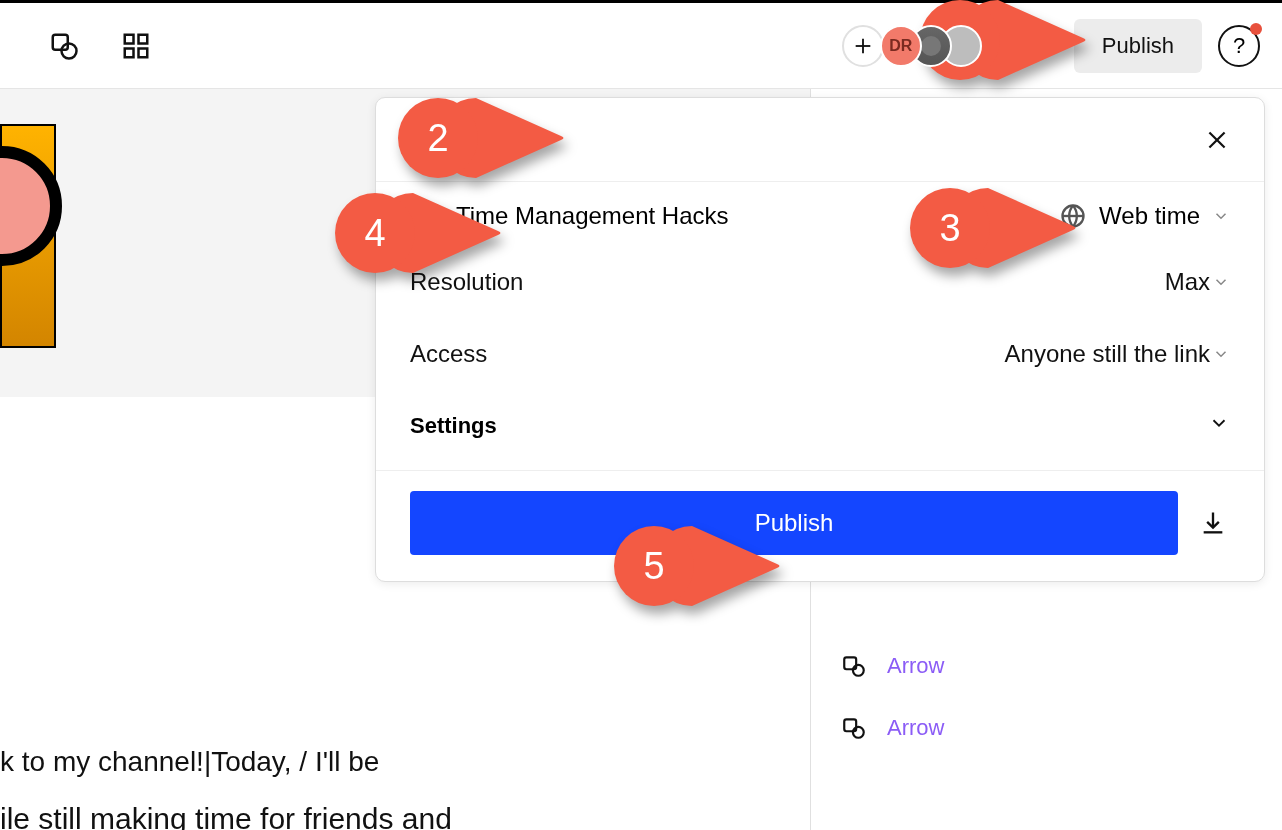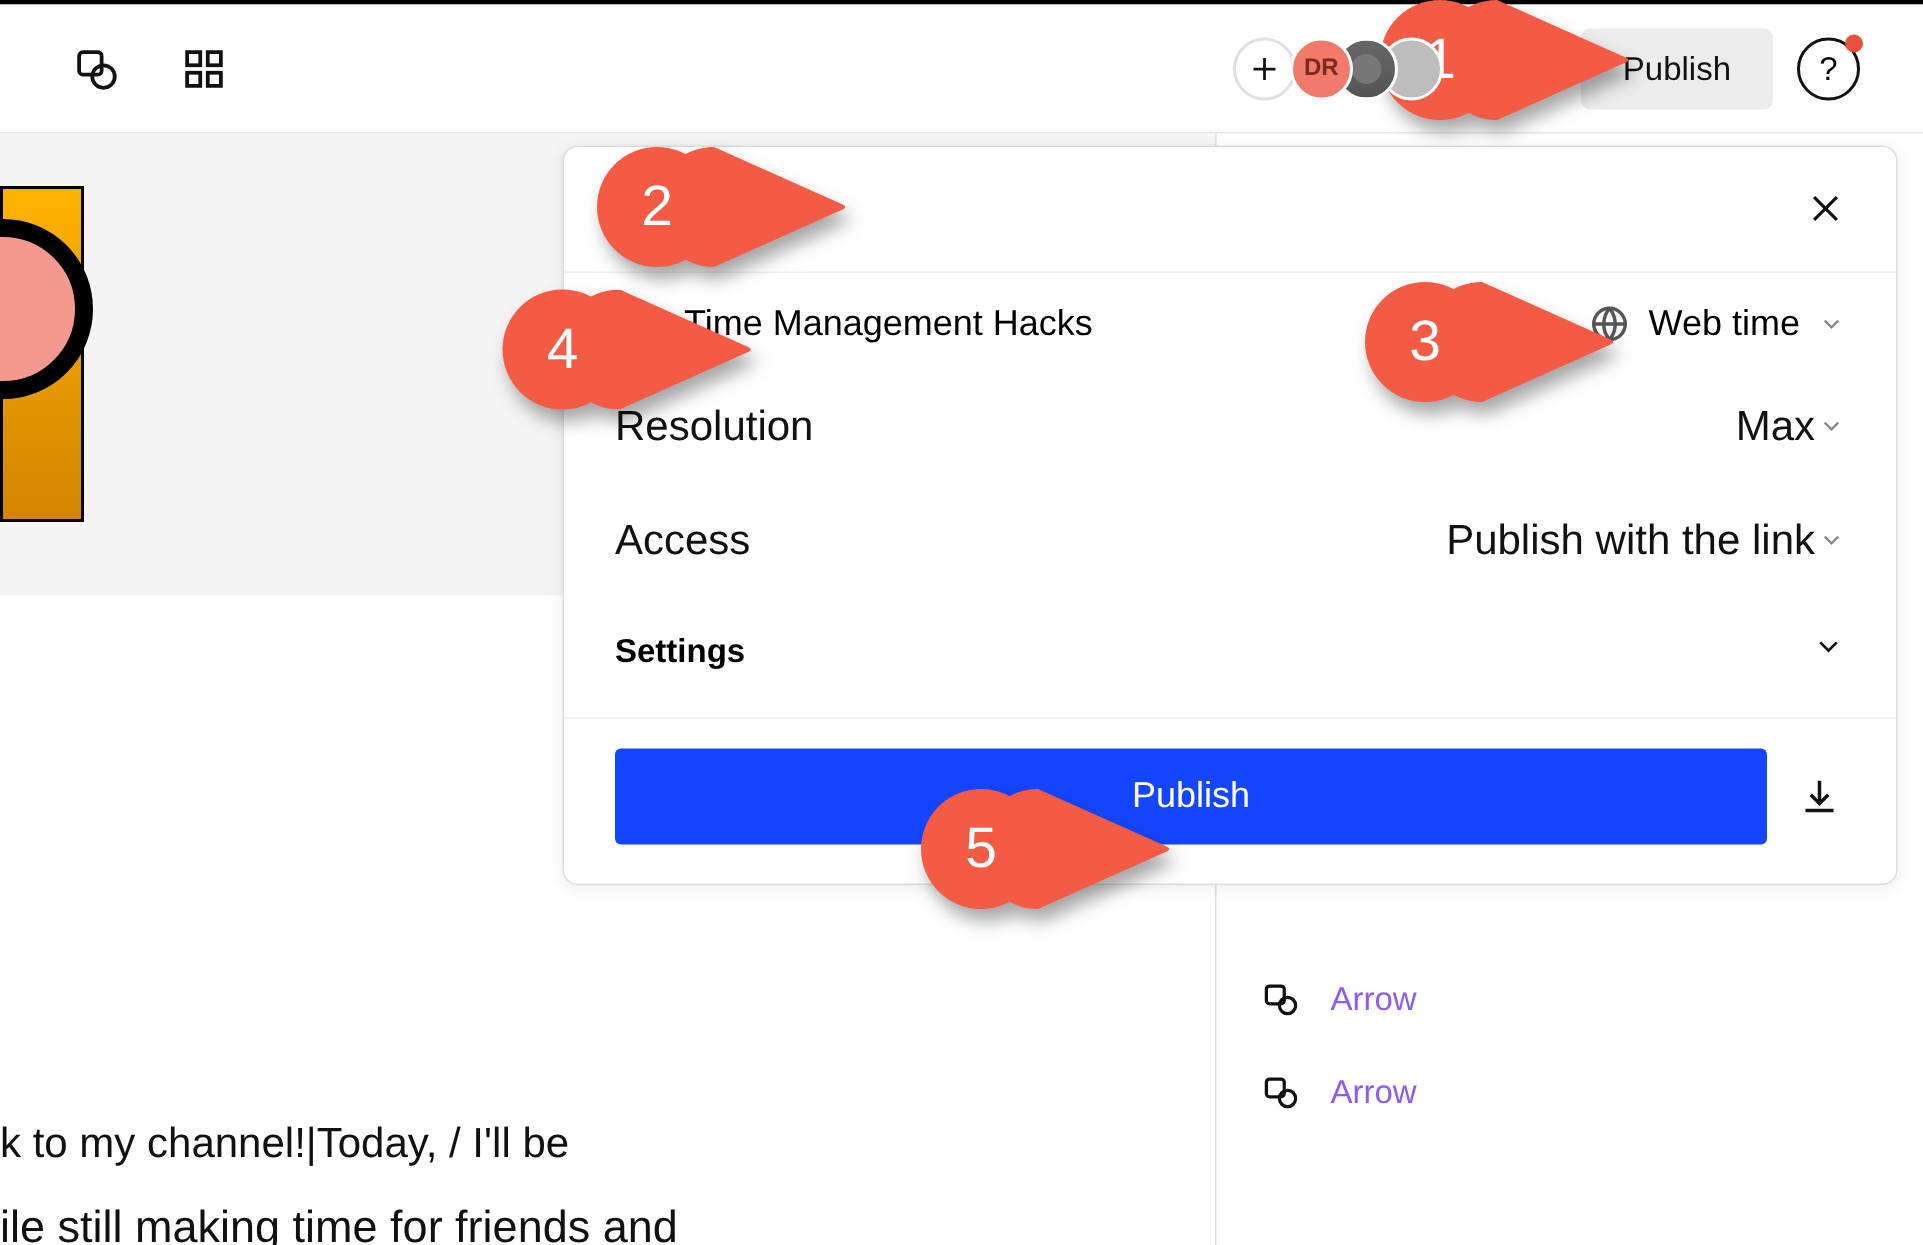--- a/index.html
+++ b/index.html
@@ -5,21 +5,21 @@
   * { box-sizing: border-box; margin: 0; padding: 0; font-family: -apple-system, BlinkMacSystemFont, "Segoe UI", Helvetica, Arial, sans-serif; }
   html, body { width: 1282px; height: 830px; overflow: hidden; background: #fff; }
 
   
   .top-border { position: absolute; left: 0; right: 0; top: 0; height: 3px; background: #000; }
 
   
   .header { position: absolute; top: 3px; left: 0; right: 0; height: 86px; border-bottom: 1px solid #e5e5e5; background: #fff; display: flex; align-items: center; }
   .header-left { display: flex; align-items: center; gap: 40px; padding-left: 48px; }
   .icon-btn { width: 32px; height: 32px; display: flex; align-items: center; justify-content: center; color: #111; cursor: pointer; }
-  .header-right { margin-left: auto; display: flex; align-items: center; gap: 16px; padding-right: 42px; }
+  .header-right { margin-left: auto; display: flex; align-items: center; gap: 16px; padding-right: 22px; }
 
   .add-circle { width: 42px; height: 42px; border: 2px solid #e0e0e0; border-radius: 50%; display: flex; align-items: center; justify-content: center; font-size: 26px; color: #111; cursor: pointer; background: #fff; }
   .avatars { display: flex; align-items: center; }
   .avatar { width: 42px; height: 42px; border-radius: 50%; border: 2px solid #fff; margin-left: -12px; display: flex; align-items: center; justify-content: center; font-size: 16px; }
   .avatar.first { background: #f27a6a; color: #7a2a20; font-weight: 600; margin-left: -20px; z-index: 3; }
   .avatar.second { background: linear-gradient(#666,#555); z-index: 2; }
   .avatar.second::after { content: ""; width: 20px; height: 20px; background: #777; border-radius: 50%; }
   .avatar.third { background: #bdbdbd; z-index: 1; }
 
   .publish-btn { background: #ececec; border-radius: 6px; padding: 14px 28px; font-size: 22px; color: #111; cursor: pointer; }
@@ -39,21 +39,21 @@
   .right-panel { position: absolute; left: 810px; top: 89px; right: 0; bottom: 0; border-left: 1px solid #e0e0e0; }
   .layer-row { display: flex; align-items: center; gap: 20px; padding: 18px 30px; font-size: 22px; color: #8b5cf6; cursor: pointer; }
   .layer-list { position: absolute; top: 546px; left: 0; right: 0; }
 
   
   .modal { position: absolute; left: 375px; top: 97px; width: 890px; background: #fff; border: 1px solid #ddd; border-radius: 10px; box-shadow: 0 2px 10px rgba(0,0,0,.08); }
   .modal-head { display: flex; align-items: center; padding: 28px 34px 24px 34px; border-bottom: 1px solid #eee; }
   .modal-title { font-size: 26px; color: #111; }
   .modal-close { margin-left: auto; cursor: pointer; }
 
-  .modal-row { display: flex; padding: 22px 34px; font-size: 28px; color: #111; }
+  .modal-row { display: flex; padding: 22px 34px; font-size: 24px; color: #111; }
   .modal-row .label { }
   .modal-row .value { margin-left: auto; display: flex; align-items: center; gap: 2px; color: #111; }
   .chev { color: #888; }
   .project-row { display: flex; align-items: center; padding: 20px 34px 16px 34px; font-size: 24px; gap: 18px; }
   .project-thumb { width: 28px; height: 22px; background: #fff; border: 2px solid #000; border-radius: 3px; display: inline-block; }
   .settings-row { display: flex; align-items: center; padding: 22px 34px 30px 34px; font-size: 22px; font-weight: 600; }
   .settings-row .chev-lg { margin-left: auto; color: #111; }
 
   .modal-footer { display: flex; align-items: center; gap: 18px; padding: 20px 34px 26px 34px; border-top: 1px solid #eee; }
   .publish-primary { flex: 1; background: #1446ff; color: #fff; font-size: 24px; padding: 18px 0; border-radius: 4px; display: flex; align-items: center; justify-content: center; cursor: pointer; }
@@ -173,21 +173,21 @@
       <span>Max</span>
       <svg class="chev" width="18" height="18" viewBox="0 0 24 24" fill="none" stroke="#888" stroke-width="2">
           <polyline points="6 9 12 15 18 9"></polyline>
         </svg>
     </span>
   </div>
 
   <div class="modal-row">
     <span class="label">Access</span>
     <span class="value">
-      <span>Publish with the link</span>
+      <span>Anyone still the link</span>
       <svg class="chev" width="18" height="18" viewBox="0 0 24 24" fill="none" stroke="#888" stroke-width="2">
           <polyline points="6 9 12 15 18 9"></polyline>
         </svg>
     </span>
   </div>
 
   <div class="settings-row">
     <span>Settings</span>
     <span class="chev-lg">
       <svg width="22" height="22" viewBox="0 0 24 24" fill="none" stroke="#111" stroke-width="2">

